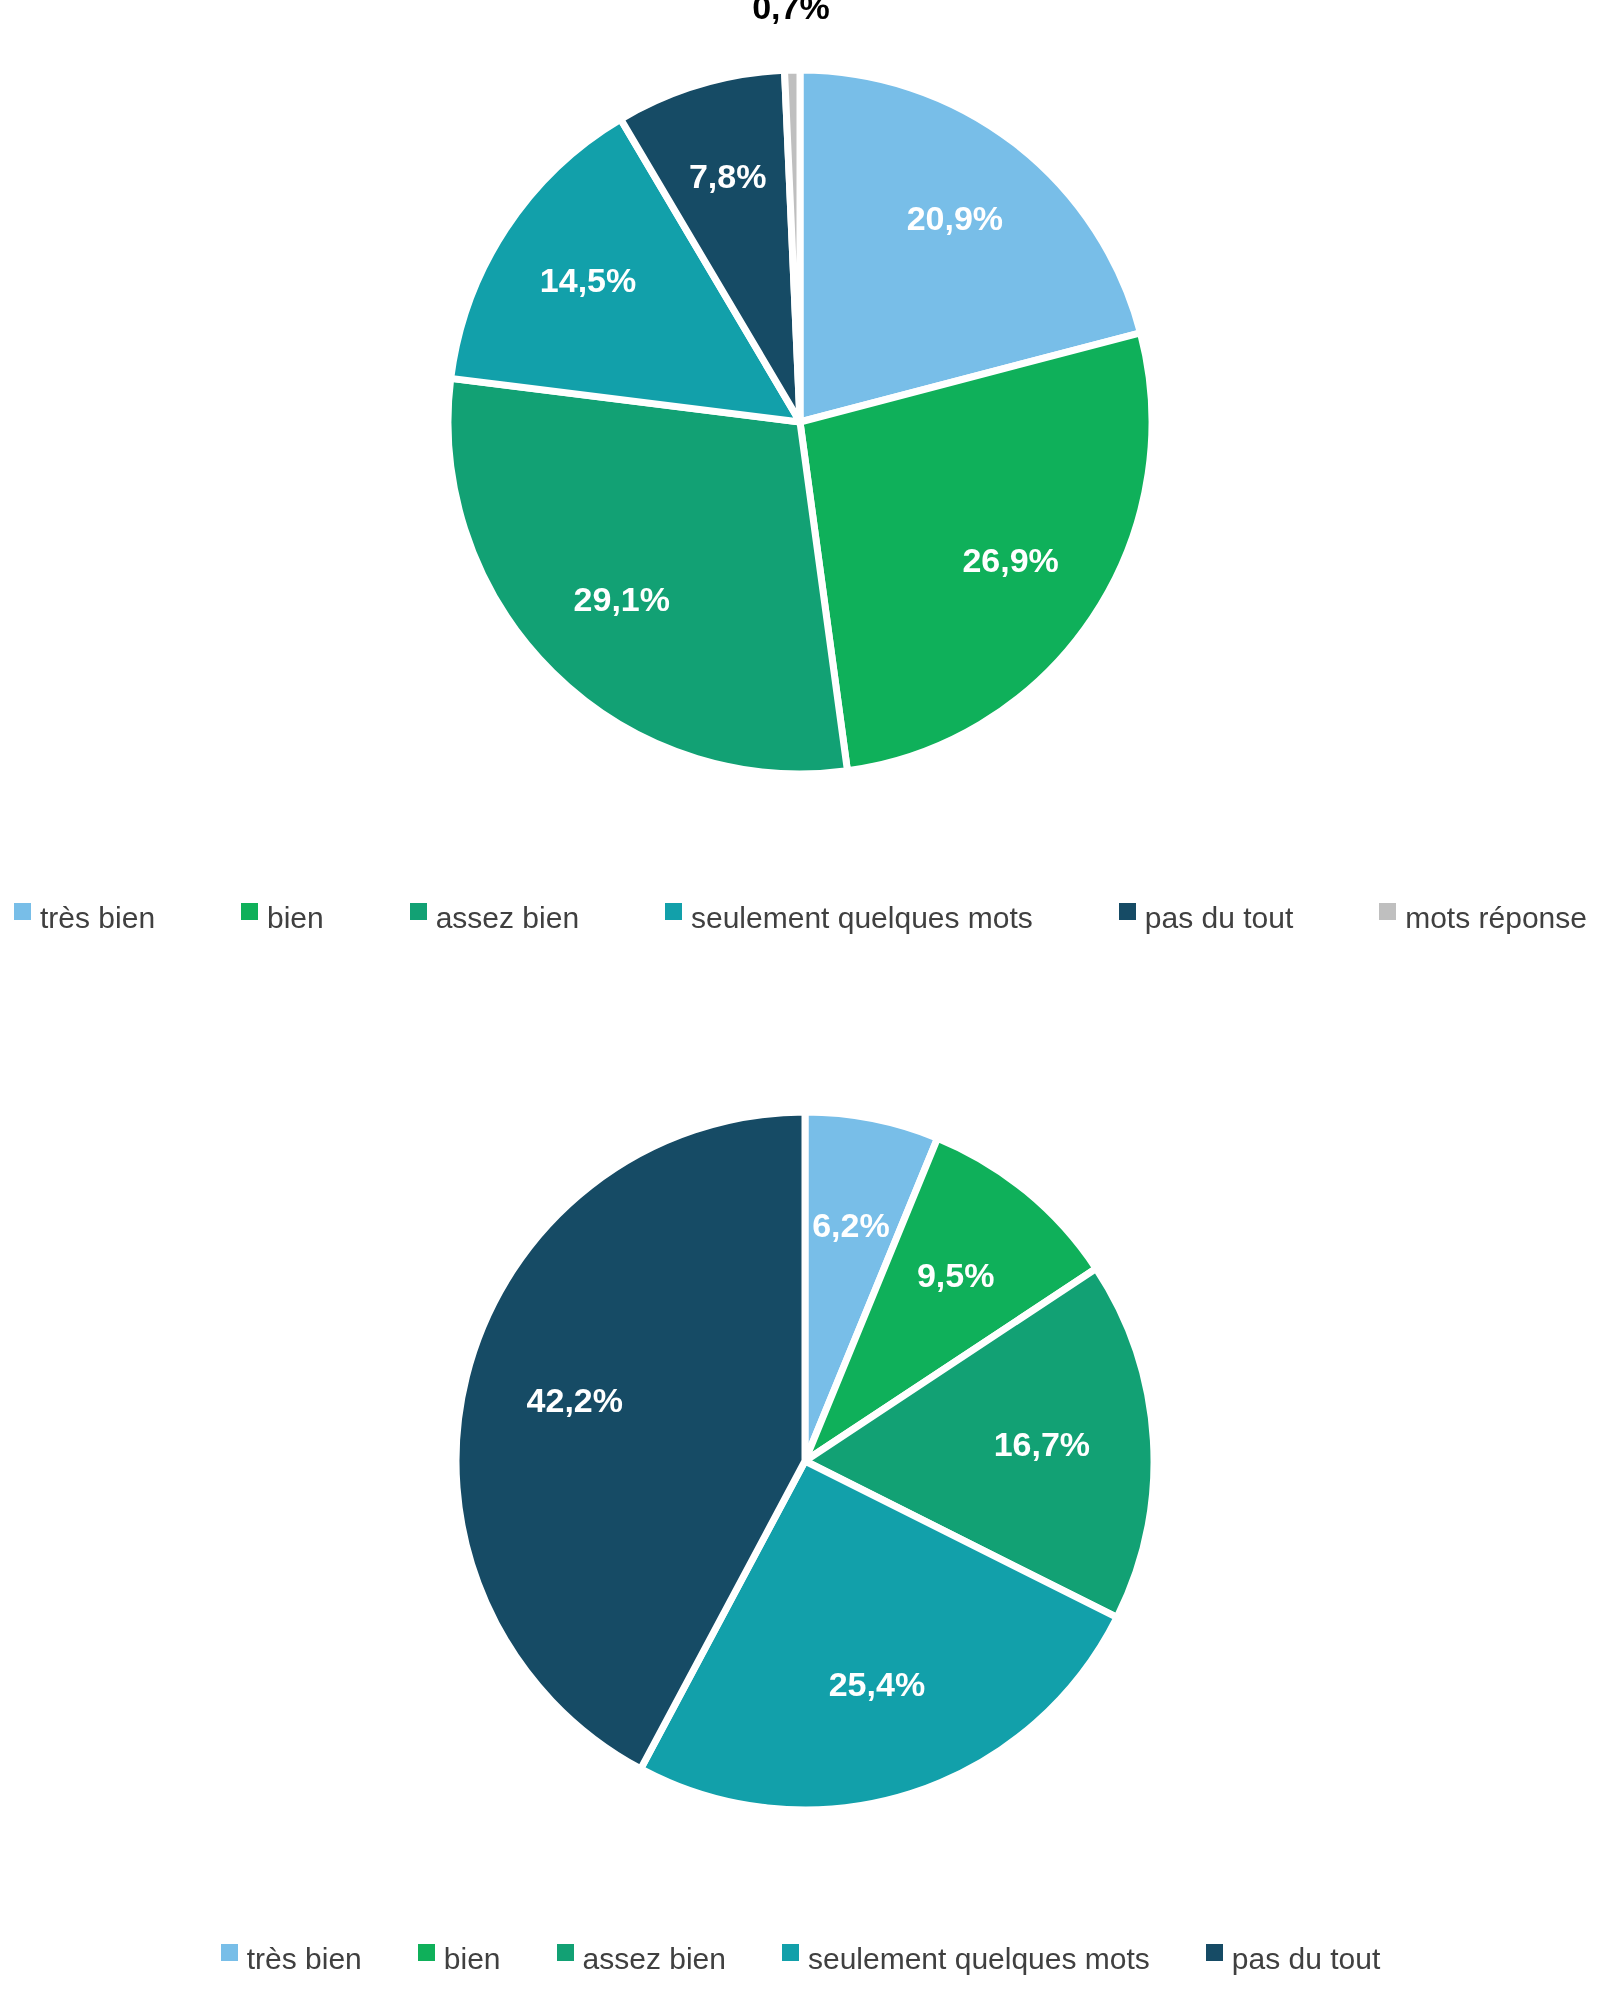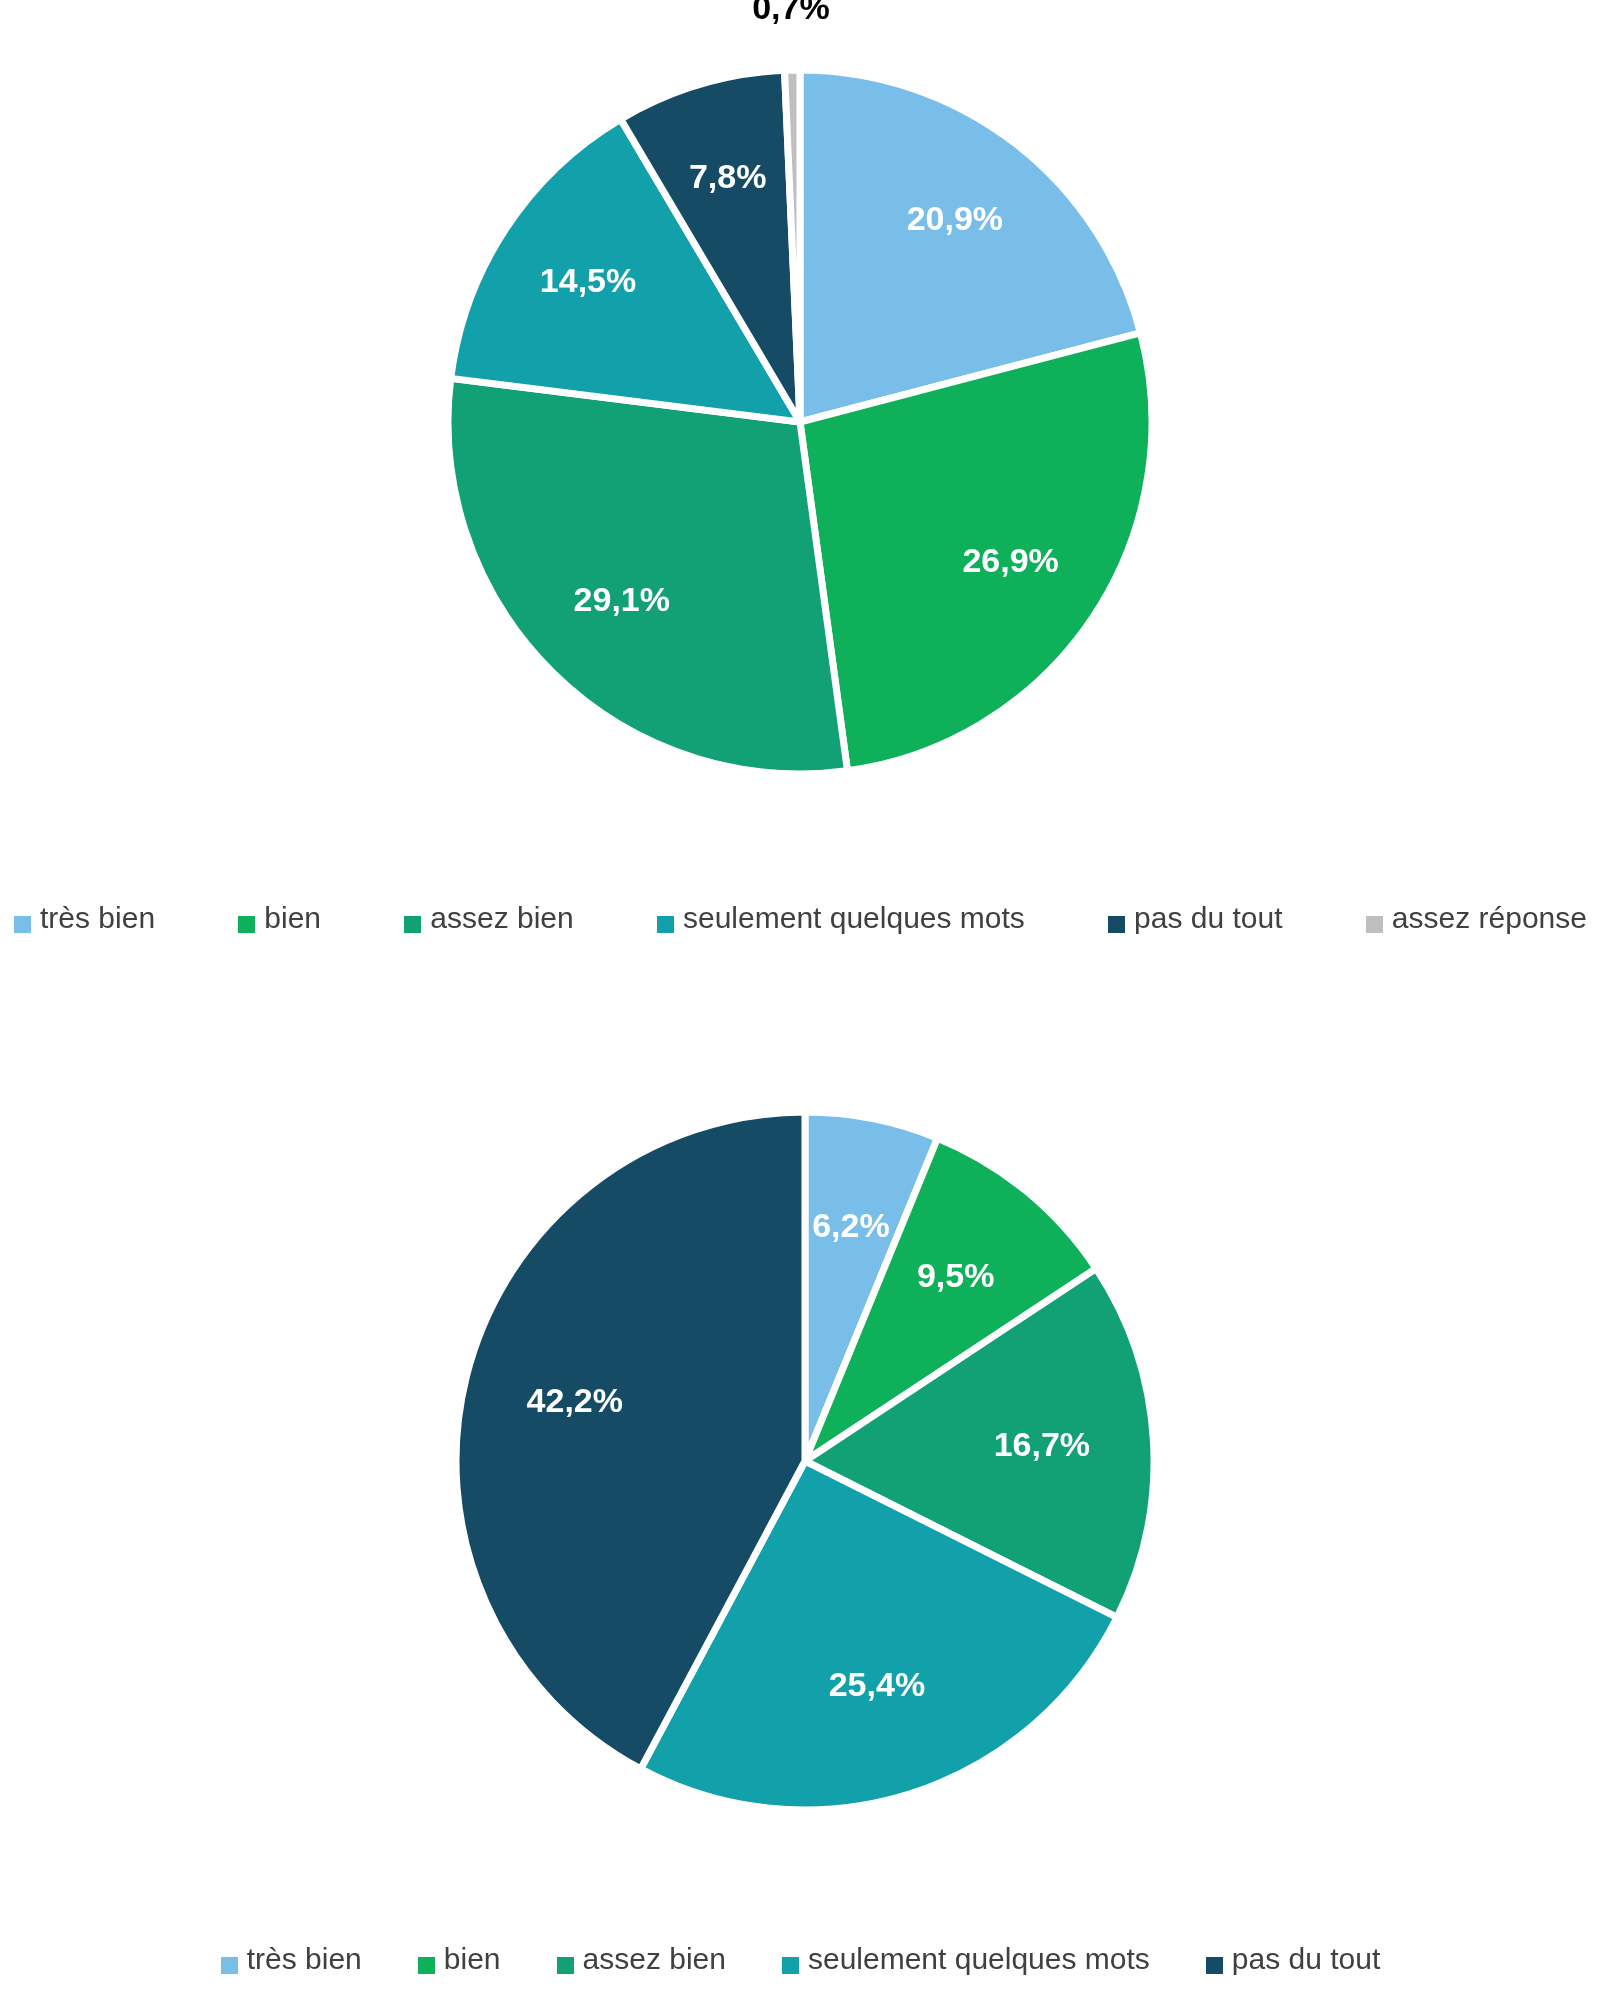--- a/index.html
+++ b/index.html
@@ -64,21 +64,21 @@
     padding: 0 14px;
     box-sizing: border-box;
   }
   #legend-2 {
     top: 1944px;
     justify-content: center;
   }
   .legend-item {
     display: flex;
     flex-direction: row;
-    align-items: flex-end;
+    align-items: flex-start;
     white-space: nowrap;
   }
   #legend-2 .legend-item { margin: 0 28px; }
   .legend-swatch {
     width: 17px;
     height: 17px;
     margin-right: 9px;
     flex: 0 0 auto;
   }
   .legend-text {
@@ -125,21 +125,21 @@
     <div class="legend-item">
       <span class="legend-swatch" style="background: rgb(18, 160, 170);"></span>
       <span class="legend-text">seulement quelques mots</span>
     </div>
     <div class="legend-item">
       <span class="legend-swatch" style="background: rgb(22, 75, 101);"></span>
       <span class="legend-text">pas du tout</span>
     </div>
     <div class="legend-item">
       <span class="legend-swatch" style="background: rgb(191, 191, 191);"></span>
-      <span class="legend-text">assez réponse</span>
+      <span class="legend-text">mots réponse</span>
     </div>
   </div>
 
 <div class="chart-block" id="chart-block-2">
   <div class="pie-area" id="pie-area-2">
     <svg class="pie-svg" id="pie-svg-2" width="1601" height="920" viewBox="0 0 1601 920">
         <path d="M 805 448 L 805 99 A 349 349 0 0 1 937.5429043371086 125.14805481477413 Z" fill="#78BEE8" stroke="#ffffff" stroke-width="7" stroke-linejoin="round"></path>
         <path d="M 805 448 L 937.5429043371086 125.14805481477413 A 349 349 0 0 1 1096.0933733309967 255.47559115067787 Z" fill="#0FB05A" stroke="#ffffff" stroke-width="7" stroke-linejoin="round"></path>
         <path d="M 805 448 L 1096.0933733309967 255.47559115067787 A 349 349 0 0 1 1116.950657028791 604.4857424154212 Z" fill="#12A174" stroke="#ffffff" stroke-width="7" stroke-linejoin="round"></path>
         <path d="M 805 448 L 1116.950657028791 604.4857424154212 A 349 349 0 0 1 640.724327674299 755.9196380257988 Z" fill="#12A0AA" stroke="#ffffff" stroke-width="7" stroke-linejoin="round"></path>

